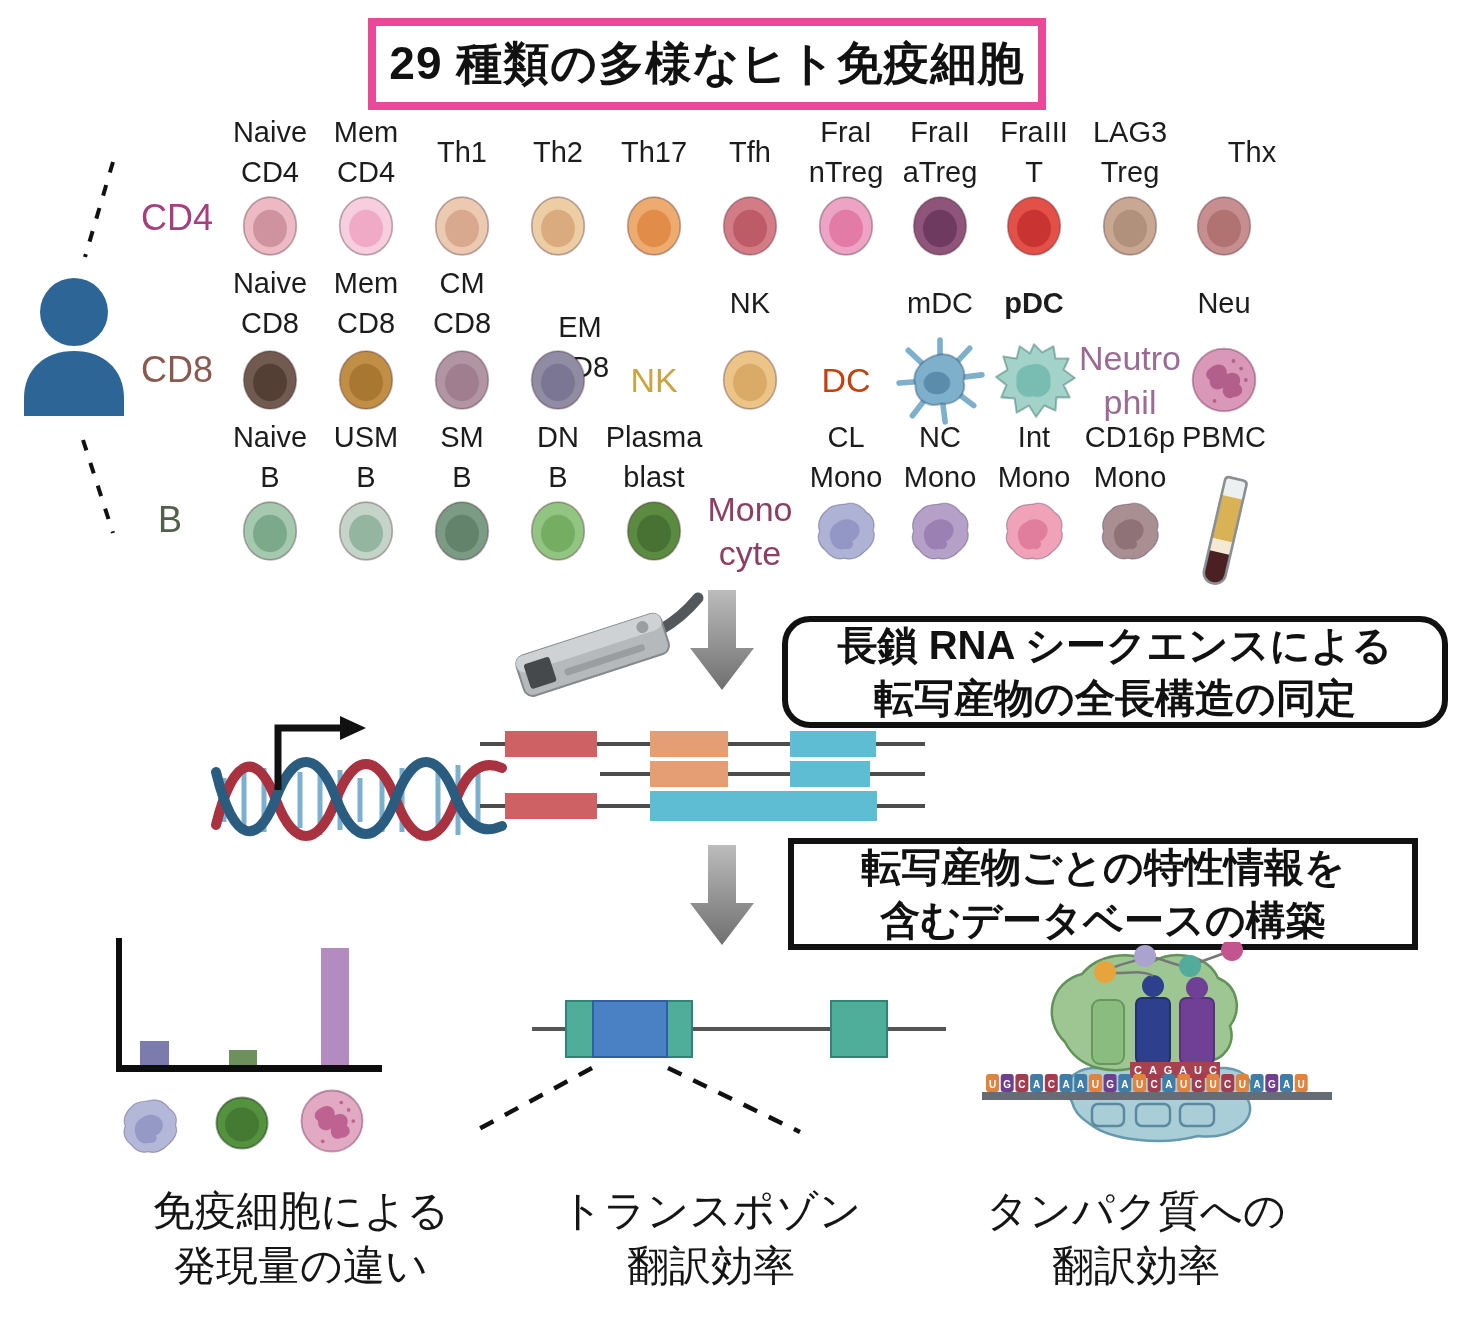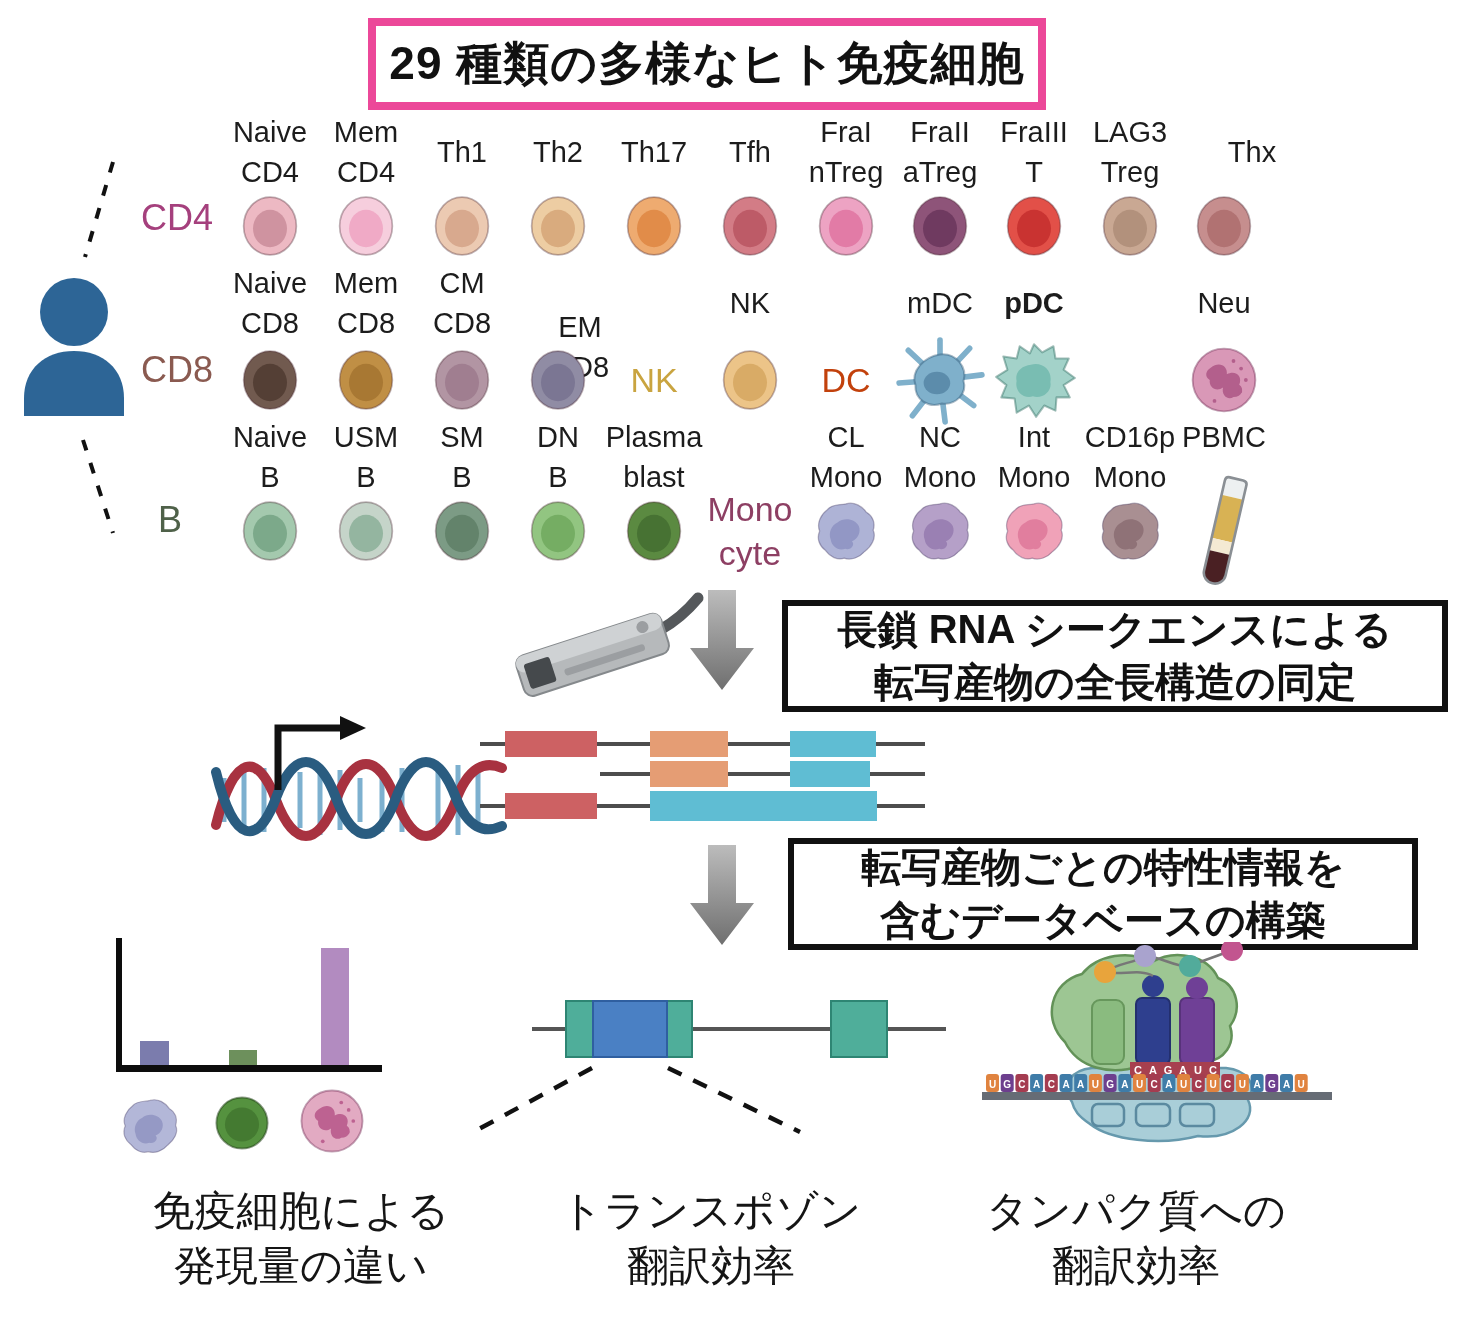--- a/index.html
+++ b/index.html
@@ -12,21 +12,21 @@
     left:368px;top:18px;width:662px;height:76px;
     border:8px solid #ec4899;background:#fff;
     display:flex;align-items:center;justify-content:center;
     font-size:46px;font-weight:bold;letter-spacing:1px;white-space:nowrap;
   }
   .step-box{
     border:6px solid #111;background:#fff;
     display:flex;flex-direction:column;align-items:center;justify-content:center;
     font-size:40px;font-weight:bold;line-height:1.32;text-align:center;white-space:nowrap;
   }
-  #step-box-1{left:782px;top:600px;width:654px;height:100px;}
+  #step-box-1{left:782px;top:616px;width:654px;height:100px;border-radius:28px;}
   #step-box-2{left:788px;top:838px;width:618px;height:100px;}
   .cell-label{
     position:absolute;transform:translateX(-50%);text-align:center;
     font-size:29px;line-height:40px;color:#1c1c1c;white-space:pre-line;
   }
   .color-label{
     position:absolute;transform:translateX(-50%);text-align:center;
     font-size:34px;font-weight:500;line-height:44px;white-space:pre-line;
   }
   .group-label{
@@ -391,20 +391,22 @@
       <ellipse cx="42" cy="48" rx="13" ry="11" fill="#5c8cab"></ellipse>
       </svg>
     </div>
     <div class="cell-label" style="left: 1034px; top: 283px; font-weight: bold;">pDC</div>
     <div class="cell-gfx" style="left: 988px; top: 334px; width: 92px; height: 92px;">
       <svg width="100%" height="100%" viewBox="0 0 90 90">
       <path d="M45,10 L53,18 L64,12 L66,24 L79,24 L74,35 L85,43 L74,50 L80,62 L67,62 L66,75 L55,70 L47,81 L40,70 L28,77 L26,63 L13,62 L18,50 L8,42 L19,35 L15,22 L28,24 L31,12 L41,19 Z" fill="#a3d2c9" stroke="rgba(50,110,100,0.45)" stroke-width="2" stroke-linejoin="round"></path>
       <path d="M42,30 C54,27 63,36 61,47 C63,56 53,64 44,61 C34,64 26,55 28,46 C26,37 33,31 42,30 Z" fill="#79bdb2"></path>
       </svg>
     </div>
+    <div class="color-label" style="left: 1130px; top: 336px; color: rgb(155, 107, 148);">Neutro
+phil</div>
     <div class="cell-label" style="left: 1224px; top: 283px;">Neu</div>
     <div class="cell-gfx" style="left: 1186px; top: 342px; width: 76px; height: 76px;">
       <svg width="100%" height="100%" viewBox="0 0 80 80">
       <circle cx="40" cy="40" r="33" fill="#d998b7" stroke="rgba(120,50,90,0.45)" stroke-width="2"></circle>
       <path d="M26,27 C35,20 44,25 43,34 C52,29 60,36 56,45 C62,49 59,58 50,58 C44,62 37,56 39,48 C32,53 24,48 25,40 C19,36 21,30 26,27 Z" fill="#b35f8c"></path>
       <circle cx="58" cy="28" r="2" fill="#b35f8c"></circle>
         <circle cx="63" cy="40" r="2" fill="#b35f8c"></circle>
       <circle cx="57" cy="52" r="2" fill="#b35f8c"></circle>
         <circle cx="30" cy="62" r="2" fill="#b35f8c"></circle>
       <circle cx="50" cy="20" r="2" fill="#b35f8c"></circle>

